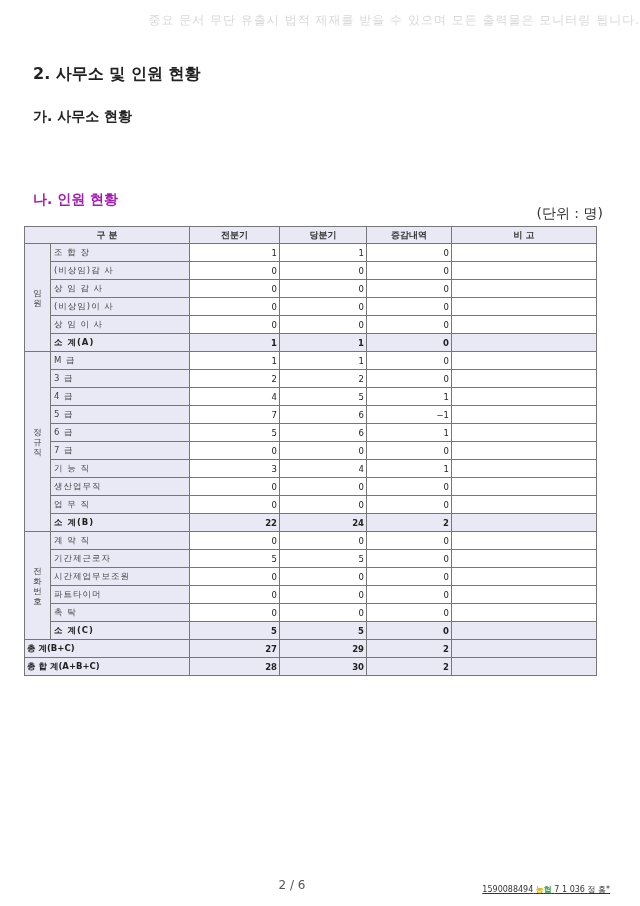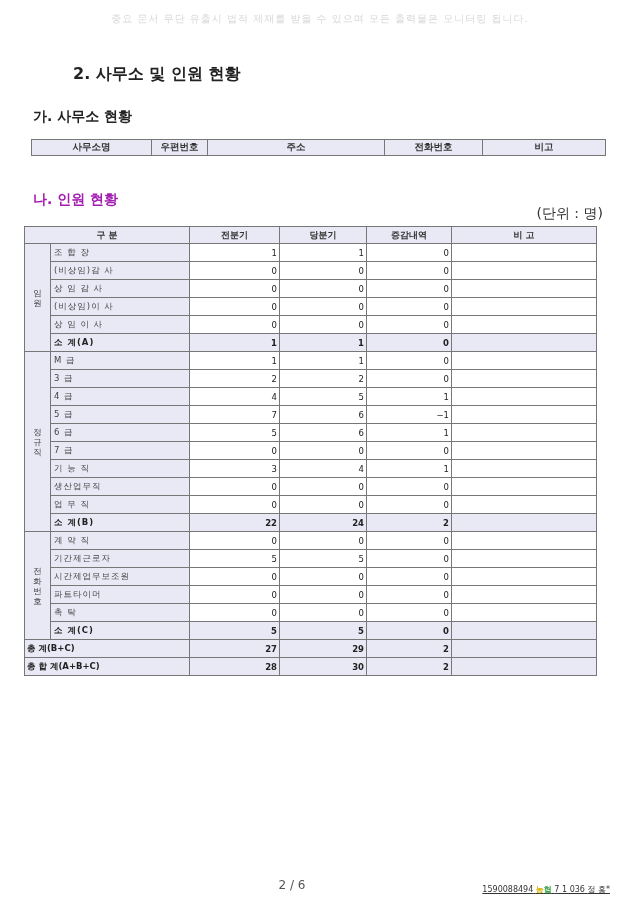--- a/index.html
+++ b/index.html
@@ -1,24 +1,24 @@
 <!DOCTYPE html>
 <html><head>
 <meta charset="utf-8">
 <style>
   html, body { margin: 0; padding: 0; }
   body {
     width: 640px; height: 906px; background: #ffffff; position: relative; overflow: hidden;
     font-family: "DejaVu Sans", "Liberation Sans", sans-serif; color: #222;
   }
   .watermark-top {
-    position: absolute; top: 12px; left: 0; width: 640px; text-align: center;
-    font-size: 10px; color: #d8d8d8; letter-spacing: 1px;
+    position: absolute; top: 12px; left: 0; width: 640px; text-align: right;
+    font-size: 12px; color: #d8d8d8; letter-spacing: 1px;
   }
-  .h1 { position: absolute; left: 33px; top: 64px; font-size: 16px; font-weight: bold; color: #222; margin-left: 40px; }
+  .h1 { position: absolute; left: 33px; top: 64px; font-size: 16px; font-weight: bold; color: #222; }
   .h2a { position: absolute; left: 33px; top: 108px; font-size: 14px; font-weight: bold; color: #222; }
   .h2b { position: absolute; left: 33px; top: 191px; font-size: 14px; font-weight: bold; color: #a21caf; }
 
   table { border-collapse: collapse; position: absolute; }
   td, th { border: 1px solid #777; padding: 0; font-weight: normal; }
 
   
   #office { left: 31px; top: 139px; width: 575px; font-size: 9.5px; }
   #office th { background: #e9e9f6; height: 15px; text-align: center; font-weight: bold; color: #333; }
   #office td { height: 17px; }
@@ -54,27 +54,20 @@
 
 <table id="office">
   <colgroup>
     <col style="width:120px">
       <col style="width:56px">
       <col style="width:177px">
       <col style="width:98px">
       <col>
   </colgroup>
   <tbody>
-      <tr>
-    <th>사무소명</th>
-    <th>우편번호</th>
-    <th>주소</th>
-    <th>전화번호</th>
-    <th>비고</th>
-  </tr>
 </tbody>
   </table>
 
 <div class="h2b">나. 인원 현황</div>
 <div class="unit">(단위 : 명)</div>
 
 <table id="staff">
   <colgroup>
     <col style="width:26px">
       <col style="width:139px">

